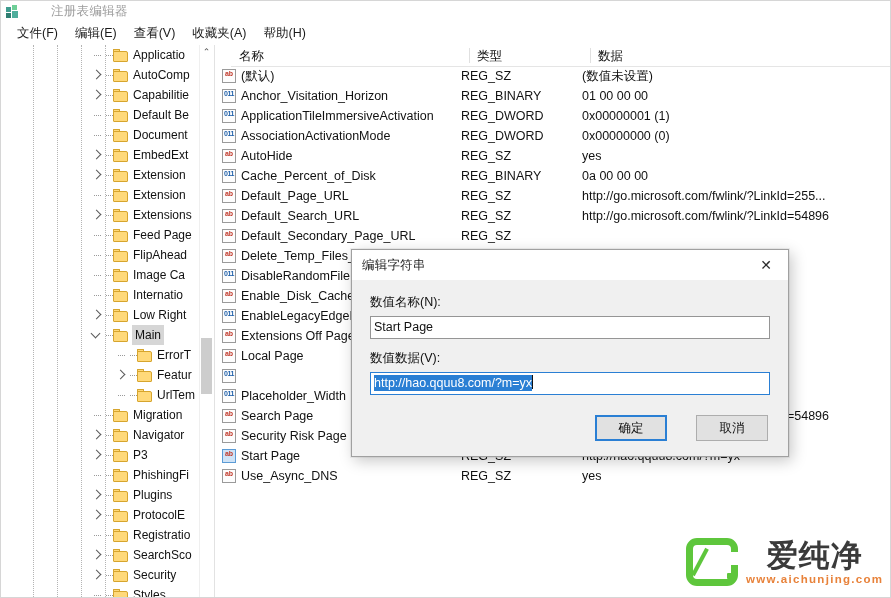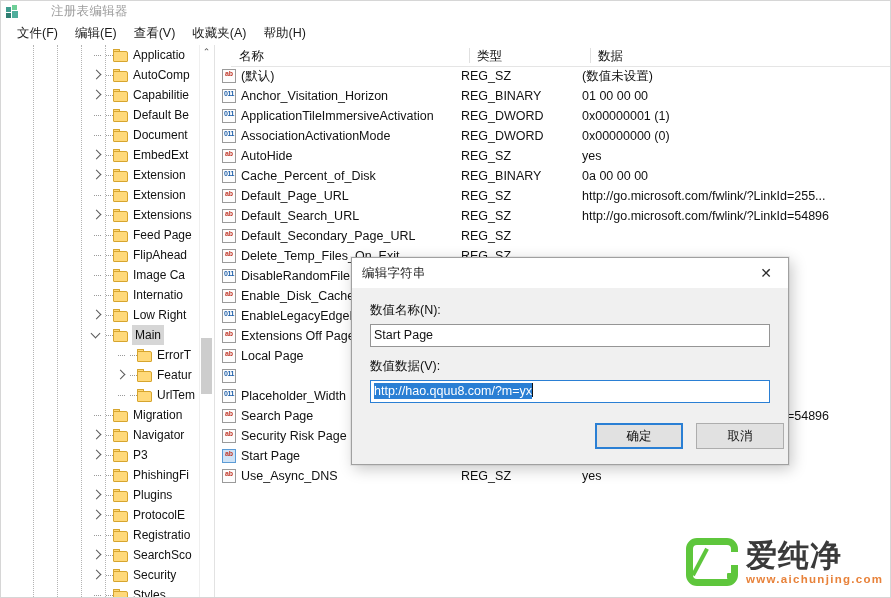--- a/index.html
+++ b/index.html
@@ -269,21 +269,21 @@
     position: absolute;
     left: 367px; top: 0;
     line-height: 20px;
     font-size: 12.5px;
     color: #111;
   }
 
   
   #edit-dialog {
     position: absolute;
-    left: 350px; top: 212px;
+    left: 350px; top: 204px;
     width: 438px; height: 208px;
     background: #f0f0f0;
     border: 1px solid #a0a0a0;
     box-shadow: 0 0 0 1px rgba(120,120,120,0.10), 3px 4px 14px rgba(0,0,0,0.22);
     box-sizing: border-box;
     z-index: 50;
   }
   #dialog-titlebar {
     position: absolute;
     left: 0; top: 0;
@@ -343,21 +343,21 @@
   .caret {
     display: inline-block;
     width: 1px;
     height: 14px;
     background: #111;
     vertical-align: -2px;
     margin-left: 0px;
   }
   .dlg-button {
     position: absolute;
-    width: 88px; height: 26px;
+    width: 72px; height: 26px;
     background: #e1e1e1;
     border: 1px solid #adadad;
     box-sizing: border-box;
     font-size: 12.5px;
     color: #0f0f0f;
     display: flex;
     align-items: center;
     justify-content: center;
     cursor: default;
   }
@@ -401,21 +401,21 @@
     background: #5ec63c;
     transform: rotate(28deg);
   }
   #wm-logo .dot {
     position: absolute;
     right: 5px; bottom: 7px;
     width: 6px; height: 6px;
     background: #5ec63c;
     border-radius: 1px;
   }
-  #wm-text { display: flex; flex-direction: column; }
+  #wm-text { display: flex; flex-direction: column; text-align: center; }
   #wm-title {
     font-size: 31px;
     font-weight: bold;
     color: #3a3a3a;
     line-height: 33px;
     letter-spacing: 1px;
     font-family: "DejaVu Sans", sans-serif;
   }
   #wm-url {
     font-size: 11.5px;

